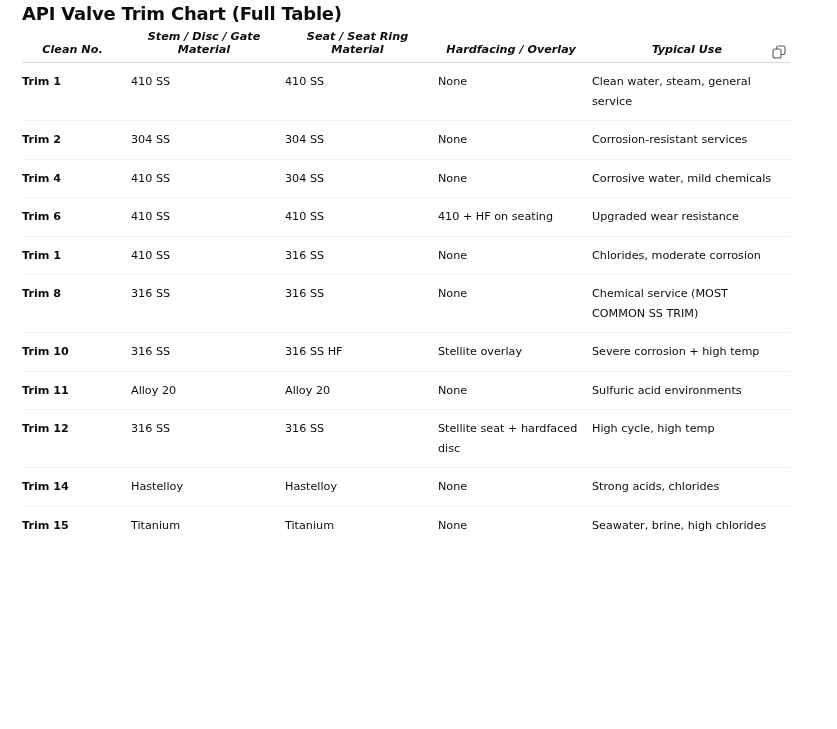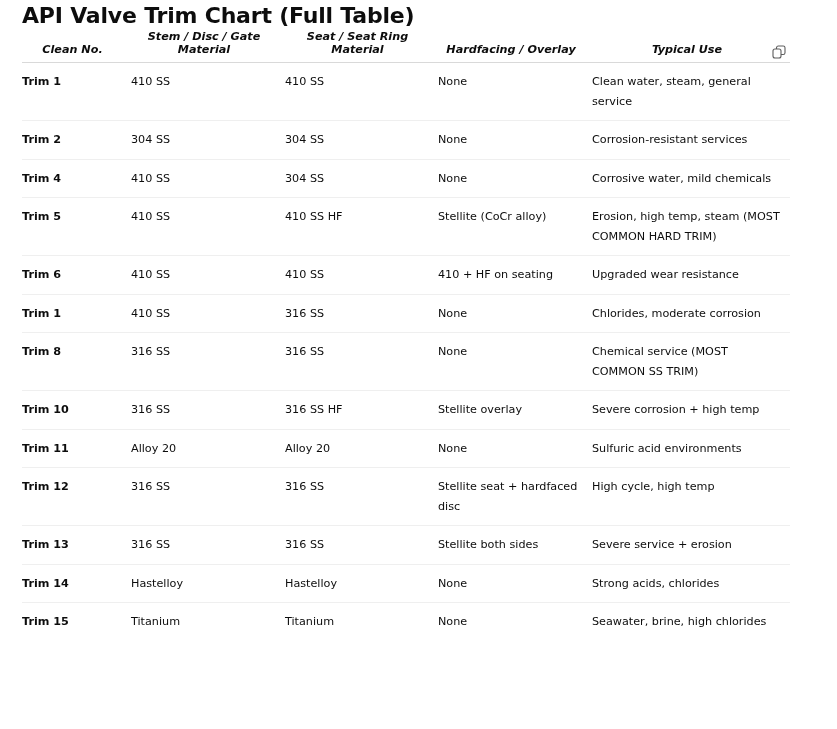--- a/index.html
+++ b/index.html
@@ -1,17 +1,17 @@
 <!DOCTYPE html>
 <html><head>
 <meta charset="utf-8">
 <style>
   html, body { margin:0; padding:0; background:#ffffff; }
   body { width:837px; height:729px; overflow:hidden; font-family:"DejaVu Sans", sans-serif; color:#0d0d0d; position:relative; }
-  .title { position:absolute; left:22px; top:3px; font-size:22px; font-weight:bold; letter-spacing:-0.2px; color:#0d0d0d; margin:0; }
+  .title { position:absolute; left:22px; top:3px; font-size:18px; font-weight:bold; letter-spacing:-0.2px; color:#0d0d0d; margin:0; }
   .table-wrap { position:absolute; left:22px; top:30px; width:768px; }
   table { border-collapse:collapse; width:768px; table-layout:fixed; font-size:11.2px; }
   th { text-align:center; font-weight:bold; vertical-align:bottom; padding:0 8px 6px 0; line-height:13px; height:30px; border-bottom:1px solid #d9d9d9; box-sizing:border-box;font-style:italic; }
   td { vertical-align:top; padding:9px 8px 9px 0; line-height:19.5px; border-bottom:1px solid #efefef; }
   tr:last-child td { border-bottom:none; }
   td.trim { font-weight:bold; }
   .copy-btn { position:absolute; right:4px; top:14px; width:14px; height:14px; cursor:pointer; }
 </style>
 </head>
 <body>
@@ -52,27 +52,20 @@
           <td>Corrosion-resistant services</td>
         </tr>
         <tr>
           <td class="trim">Trim 4</td>
           <td>410 SS</td>
           <td>304 SS</td>
           <td>None</td>
           <td>Corrosive water, mild chemicals</td>
         </tr>
         <tr>
-          <td class="trim">Trim 5</td>
-          <td>410 SS</td>
-          <td>410 SS HF</td>
-          <td>Stellite (CoCr alloy)</td>
-          <td>Erosion, high temp, steam (MOST COMMON HARD TRIM)</td>
-        </tr>
-        <tr>
           <td class="trim">Trim 6</td>
           <td>410 SS</td>
           <td>410 SS</td>
           <td>410 + HF on seating</td>
           <td>Upgraded wear resistance</td>
         </tr>
         <tr>
           <td class="trim">Trim 1</td>
           <td>410 SS</td>
           <td>316 SS</td>
@@ -101,27 +94,20 @@
           <td>Sulfuric acid environments</td>
         </tr>
         <tr>
           <td class="trim">Trim 12</td>
           <td>316 SS</td>
           <td>316 SS</td>
           <td>Stellite seat + hardfaced disc</td>
           <td>High cycle, high temp</td>
         </tr>
         <tr>
-          <td class="trim">Trim 13</td>
-          <td>316 SS</td>
-          <td>316 SS</td>
-          <td>Stellite both sides</td>
-          <td>Severe service + erosion</td>
-        </tr>
-        <tr>
           <td class="trim">Trim 14</td>
           <td>Hastelloy</td>
           <td>Hastelloy</td>
           <td>None</td>
           <td>Strong acids, chlorides</td>
         </tr>
         <tr>
           <td class="trim">Trim 15</td>
           <td>Titanium</td>
           <td>Titanium</td>

